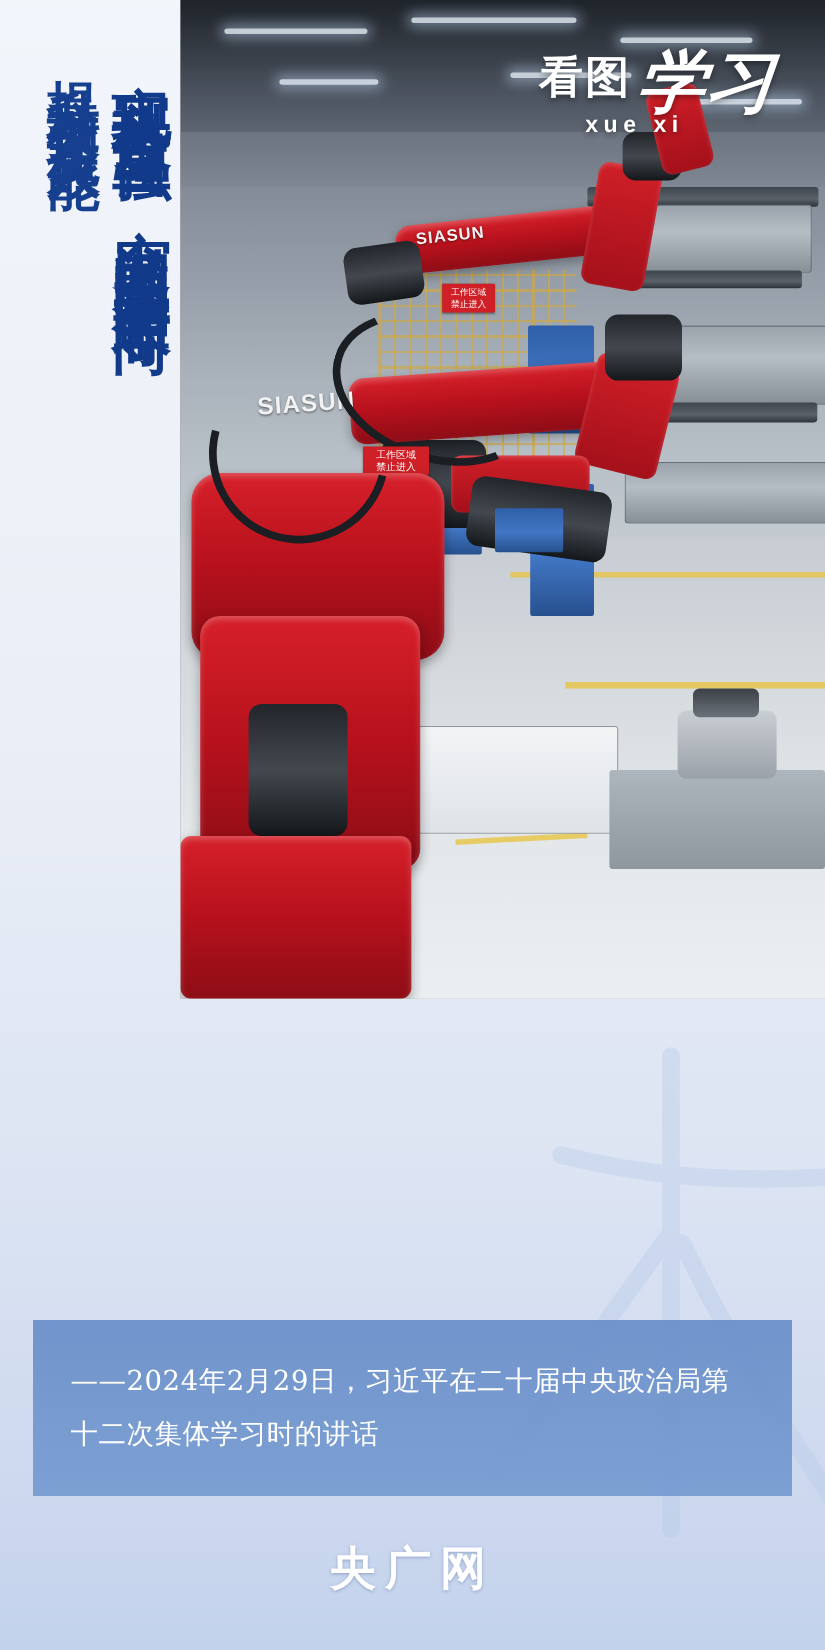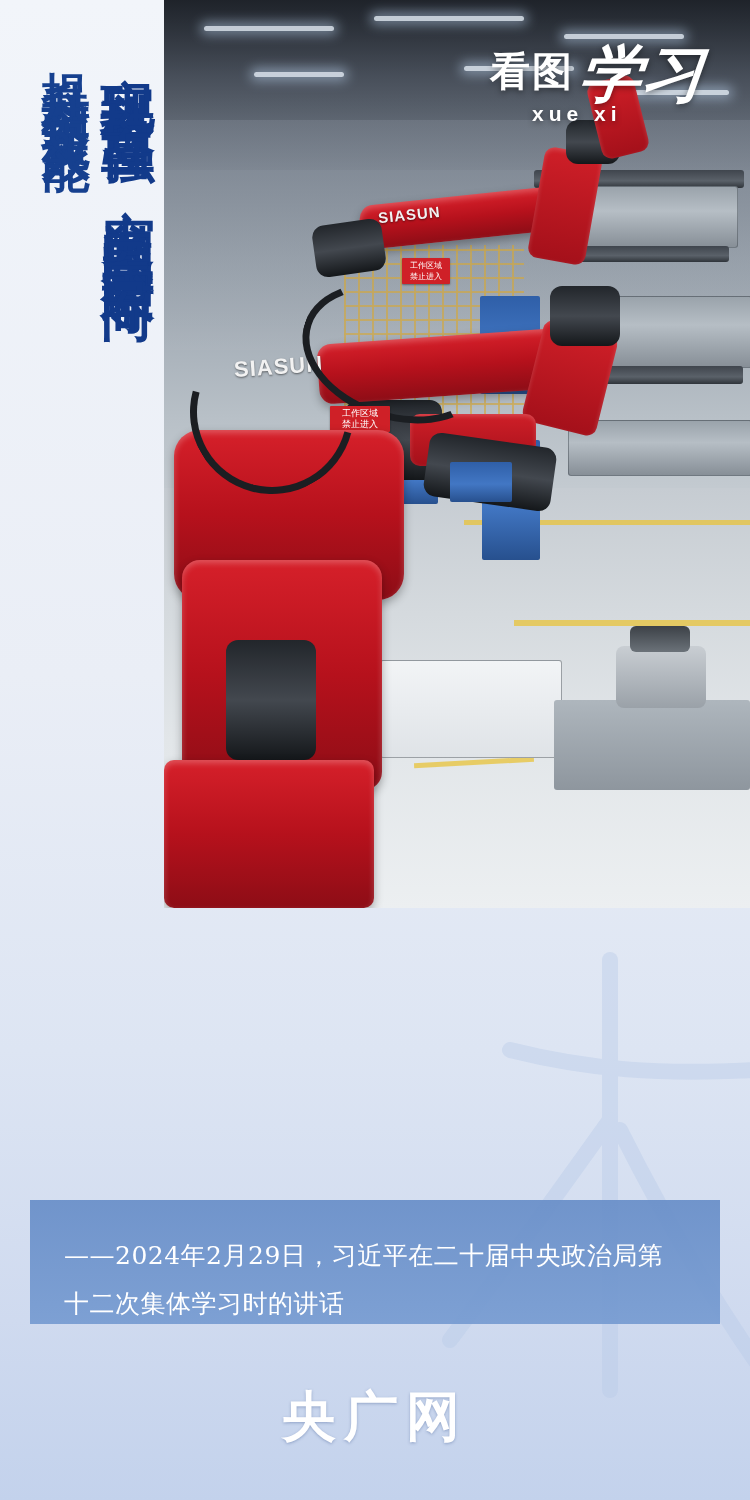--- a/index.html
+++ b/index.html
@@ -213,21 +213,21 @@
     letter-spacing: 1px;
     text-align: justify;
   }
 
   
   .source {
     position: absolute;
     left: 30px;
     top: 1200px;
     width: 690px;
-    height: 124px;
+    height: 160px;
     background: linear-gradient(180deg, rgba(104,142,200,.92) 0%, rgba(118,155,209,.92) 100%);
     box-sizing: border-box;
     padding: 32px 34px 0 34px;
     color: #ffffff;
     font-family: "DejaVu Serif", serif;
     font-size: 25px;
     line-height: 48px;
     letter-spacing: .5px;
   }
 
@@ -235,21 +235,21 @@
   .footer {
     position: absolute;
     left: 0;
     bottom: 46px;
     width: 100%;
     text-align: center;
   }
   .footer .mark {
     display: inline-block;
     color: #ffffff;
-    font-size: 54px;
+    font-size: 42px;
     font-weight: bold;
     letter-spacing: 8px;
     text-shadow: 0 1px 3px rgba(40,70,130,.35);
   }
 </style>
 </head>
 <body>
 
 <div class="poster">
 

